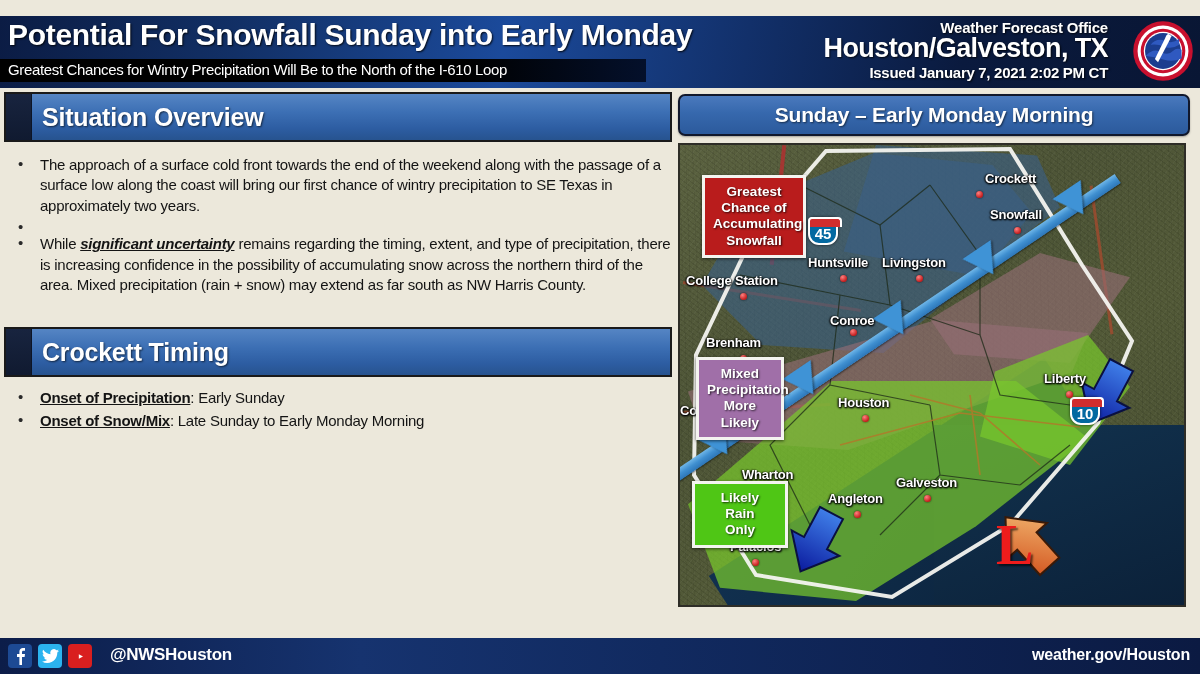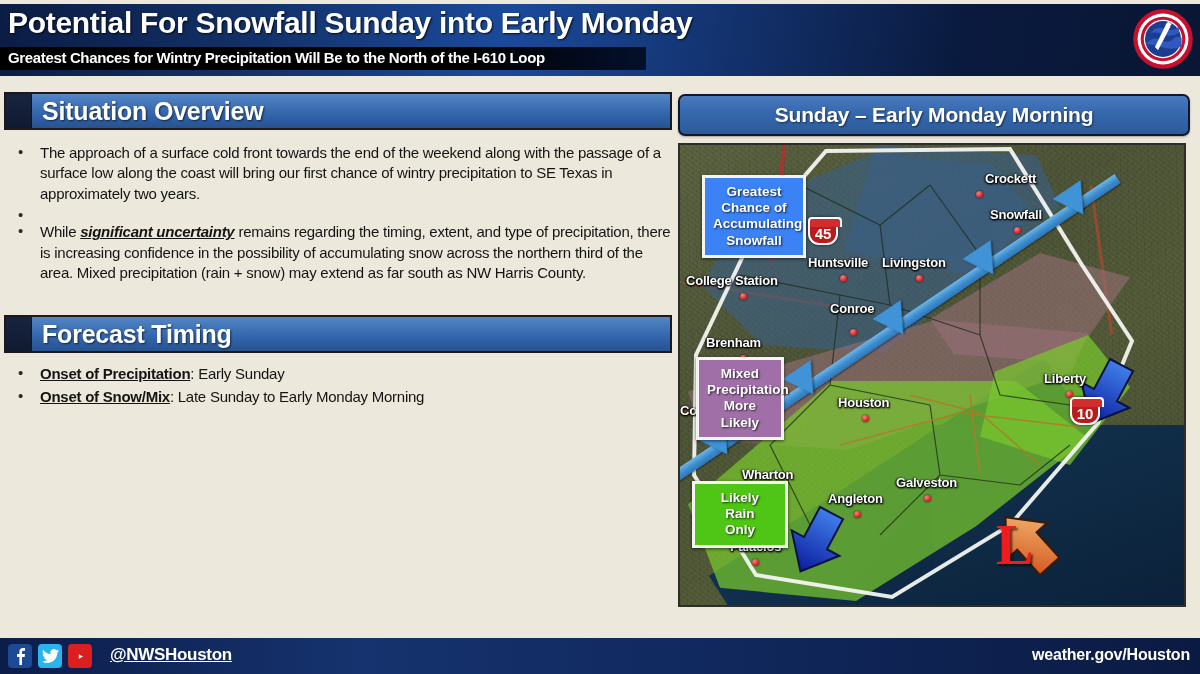--- a/index.html
+++ b/index.html
@@ -6,56 +6,56 @@
   html, body {
     width: 1200px; height: 674px;
     background: #ece8db;
     font-family: "Liberation Sans", sans-serif;
     overflow: hidden;
   }
   #page { position: relative; width: 1200px; height: 674px; background: #ece8db; }
 
   
   .header {
-    position: absolute; left: 0; top: 4px; width: 1200px; height: 72px;
+    position: absolute; left: 0; top: 16px; width: 1200px; height: 72px;
     background: linear-gradient(100deg,#0b1c44 0%, #123066 20%, #1b4a9b 42%, #12306a 62%, #0a1a3e 80%, #091634 100%);
     overflow: hidden;
   }
   .hdr-title {
     position: absolute; left: 8px; top: 2px;
     font-size: 30px; font-weight: bold; color: #ffffff;
     letter-spacing: -0.3px;
     text-shadow: 1px 1px 2px rgba(0,0,0,.85);
     white-space: nowrap;
   }
   .hdr-sub-wrap {
     position: absolute; left: 0px; top: 43px; width: 646px; height: 23px;
     background: linear-gradient(90deg,#000000 0%,#000000 72%, #04102b 100%);
   }
   .hdr-sub {
     position: absolute; left: 8px; top: 2px;
-    font-size: 15px; font-weight: 700; color: #ffffff; white-space: nowrap;
+    font-size: 15px; font-weight: 400; color: #ffffff; white-space: nowrap;
     letter-spacing: -0.35px;
   }
   .hdr-right { position: absolute; right: 92px; top: 3px; text-align: right; width: 420px; }
   .wfo-line1 { font-size: 15px; font-weight: bold; color: #fff; letter-spacing: -0.2px;
     text-shadow: 1px 1px 2px rgba(0,0,0,.8); }
   .wfo-line2 { font-size: 27px; font-weight: bold; color: #fff; line-height: 1.02; letter-spacing: -0.6px;
     text-shadow: 1px 1px 2px rgba(0,0,0,.8); margin-top:-1px;}
   .wfo-line3 { font-size: 15px; font-weight: bold; color: #fff; letter-spacing: -0.3px; margin-top: 1px;
     text-shadow: 1px 1px 2px rgba(0,0,0,.8); }
 
   
   .seal { position: absolute; right: 6px; top: 4px; width: 62px; height: 62px; }
 
   
   .left-col { position: absolute; left: 4px; top: 92px; width: 668px; }
 
   .sec-bar {
-    position: relative; height: 38px; margin-bottom: 4px;
+    position: relative; height: 50px; margin-bottom: 4px;
     border: 2px solid #1a1a1a;
     background: linear-gradient(180deg,#5585c4 0%, #3c6fb4 40%, #2d5da2 75%, #27538f 100%);
     overflow: hidden;
   }
   .sec-bar .knob {
     position: absolute; left: 0; top: 0; width: 26px; height: 100%;
     background: linear-gradient(180deg,#18243f 0%, #101a30 100%);
     border-right: 1px solid #0d1526;
   }
   .sec-bar .sec-title {
@@ -157,38 +157,38 @@
   }
   .mdot {
     position: absolute; width: 7px; height: 7px; border-radius: 50%;
     background: radial-gradient(circle at 35% 30%, #ff8080, #c41d1d 70%);
     box-shadow: 0 0 2px rgba(0,0,0,.8);
   }
 
   
   .shield {
     position: absolute; width: 30px; height: 28px;
-    background: #b91c1c; border: 2px solid #ffffff; border-radius: 5px 5px 11px 11px;
+    background: #0369a1; border: 2px solid #ffffff; border-radius: 5px 5px 11px 11px;
     color: #fff; font-weight: bold; font-size: 15px; text-align: center; line-height: 30px;
     box-shadow: 0 0 3px rgba(0,0,0,.7);
   }
   .shield::before {
     content: ""; position: absolute; left: -2px; top: -2px; width: 30px; height: 8px;
     background: #d12d2d; border-radius: 4px 4px 0 0; border: 2px solid #fff; border-bottom: none;
   }
   .shield .num { position: relative; z-index: 2; display:block; margin-top: 5px; line-height: 20px;}
 
   
   .legbox {
     position: absolute; border: 3px solid #f4f4f0; text-align: center;
     color: #ffffff; font-weight: bold; font-size: 13.5px; line-height: 1.2;
     padding: 6px 8px; box-shadow: 0 1px 3px rgba(0,0,0,.6);
     text-shadow: 1px 1px 2px rgba(0,0,0,.75);
   }
-  .legbox.snow { background: #3b82f6; }
+  .legbox.snow { background: #b91c1c; }
   .legbox.mix  { background: #a06fa8; }
   .legbox.rain { background: #4fc615; }
 
   
   .front-line {
     position: absolute; height: 11px;
     background: linear-gradient(180deg,#6fb6e8 0%, #3f8fd0 50%, #2d76b8 100%);
     transform-origin: 0 50%;
     box-shadow: 0 1px 2px rgba(0,0,0,.5);
   }
@@ -211,36 +211,40 @@
     background: linear-gradient(90deg,#0c1d49 0%, #16336f 30%, #112a60 55%, #0b1a42 100%);
   }
   .fb-icons { position: absolute; left: 8px; top: 6px; display: flex; gap: 6px; align-items: center;}
   .sic { width: 24px; height: 24px; border-radius: 4px; display: flex; align-items: center; justify-content: center; }
   .sic.fb { background: #1d4a94; }
   .sic.tw { background: #2bb3ef; }
   .sic.yt { background: #d91f1f; }
   .handle {
     position: absolute; left: 110px; top: 7px; color: #ffffff; font-size: 17px; font-weight: bold;
     letter-spacing: -0.3px;
-    text-decoration: underline;
   }
   .site {
     position: absolute; right: 10px; top: 8px; color: #ffffff; font-size: 16px; font-weight: bold;
     letter-spacing: -0.2px;
   }
 </style>
 </head>
 <body>
 
 <div id="page">
 
   <div class="header">
     <div class="hdr-title">Potential For Snowfall Sunday into Early Monday</div>
     <div class="hdr-sub-wrap">
       <div class="hdr-sub">Greatest Chances for Wintry Precipitation Will Be to the North of the I-610 Loop</div>
+    </div>
+    <div class="hdr-right">
+      <div class="wfo-line1">Weather Forecast Office</div>
+      <div class="wfo-line2">Houston/Galveston, TX</div>
+      <div class="wfo-line3">Issued January 7, 2021 2:02 PM CT</div>
     </div>
     <div class="seal">
       <svg viewBox="0 0 100 100" width="62" height="62">
         <circle cx="50" cy="50" r="48" fill="#c8102e"></circle>
         <circle cx="50" cy="50" r="41" fill="#ffffff"></circle>
         <circle cx="50" cy="50" r="36" fill="#c8102e"></circle>
         <circle cx="50" cy="50" r="31" fill="#ffffff"></circle>
         <circle cx="50" cy="50" r="29" fill="#1b3d8f"></circle>
         <path d="M22 58 q12 -14 26 -6 q10 6 18 -2 q6 -6 14 -2 l0 14 q-14 6 -28 2 q-16 -5 -30 -6z" fill="#2f59c0"></path>
         <path d="M30 40 q10 -12 24 -6 q12 5 22 -4 l0 10 q-12 8 -24 3 q-12 -5 -22 -3z" fill="#2f59c0"></path>
@@ -263,21 +267,21 @@
         <li>
           <span>While </span><u class="sigunc">significant uncertainty</u><span> remains regarding the timing, extent, and type of precipitation, there is increasing confidence in the possibility of accumulating snow across the northern third of the area. Mixed precipitation (rain + snow) may extend as far south as NW Harris County.</span>
         </li>
       </ul>
     </div>
 
     <div class="sec-spacer-1"></div>
 
     <div class="sec-bar">
       <div class="knob"></div>
-      <div class="sec-title">Forecast Timing</div>
+      <div class="sec-title">Crockett Timing</div>
     </div>
     <div class="sec-body tight">
       <ul class="bullets">
         <li>
           <u class="lbl">Onset of Precipitation</u><span>: Early Sunday</span>
         </li>
         <li>
           <u class="lbl">Onset of Snow/Mix</u><span>: Late Sunday to Early Monday Morning</span>
         </li>
       </ul>
@@ -392,21 +396,21 @@
 
       <div class="mlabel" style="left:6px;top:128px;">College Station</div>
       <div class="mdot" style="left:60px;top:148px;"></div>
 
       <div class="mlabel" style="left:128px;top:110px;">Huntsville</div>
       <div class="mdot" style="left:160px;top:130px;"></div>
 
       <div class="mlabel" style="left:202px;top:110px;">Livingston</div>
       <div class="mdot" style="left:236px;top:130px;"></div>
 
-      <div class="mlabel" style="left:150px;top:156px;">Conroe</div>
+      <div class="mlabel" style="left:150px;top:168px;">Conroe</div>
       <div class="mdot" style="left:170px;top:184px;"></div>
 
       <div class="mlabel" style="left:26px;top:190px;">Brenham</div>
       <div class="mdot" style="left:60px;top:210px;"></div>
 
       <div class="mlabel" style="left:0px;top:258px;">Columbus</div>
       <div class="mdot" style="left:36px;top:276px;"></div>
 
       <div class="mlabel" style="left:158px;top:250px;">Houston</div>
       <div class="mdot" style="left:182px;top:270px;"></div>

